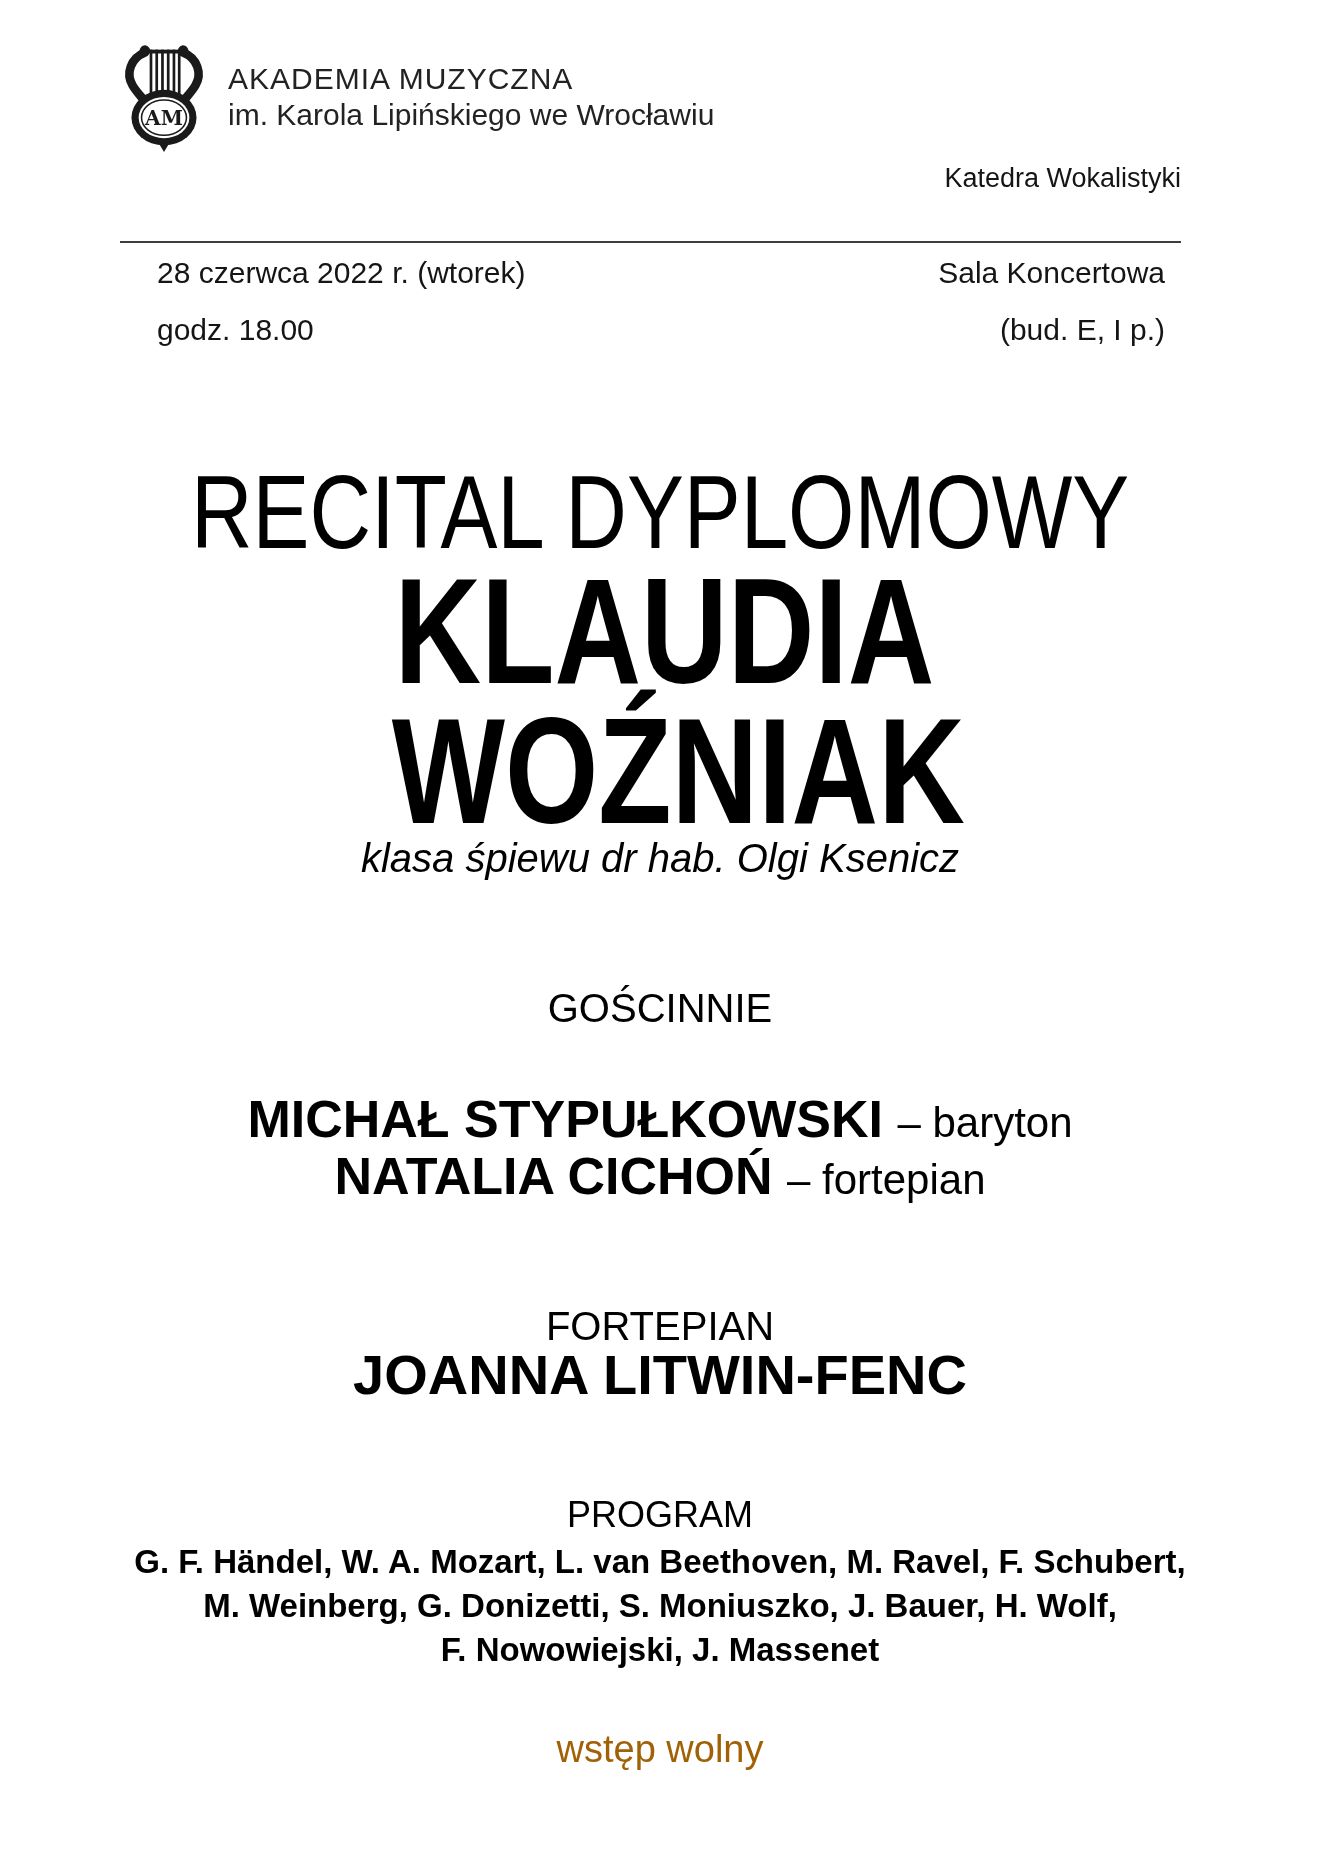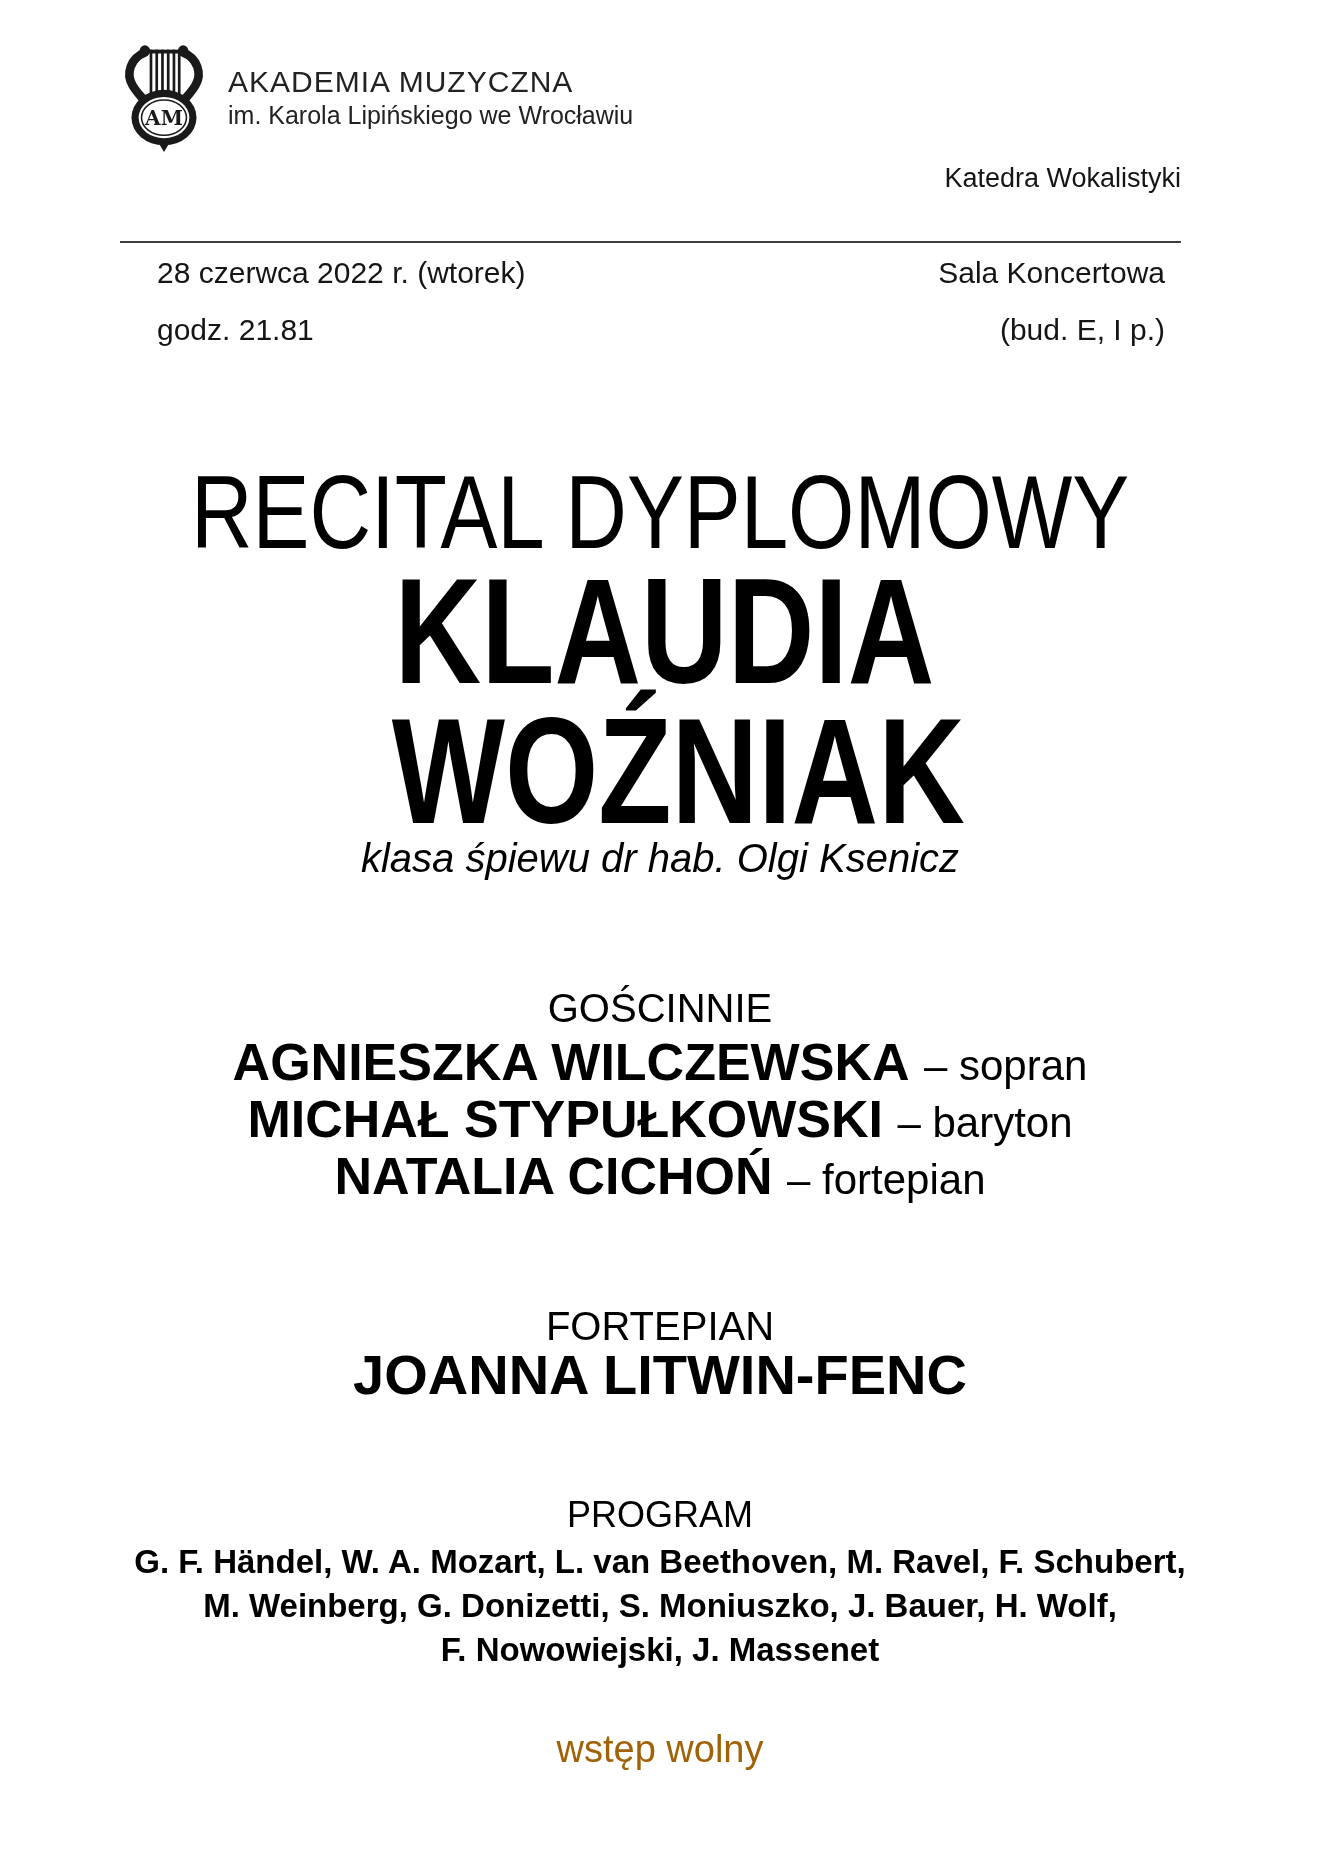--- a/index.html
+++ b/index.html
@@ -15,21 +15,21 @@
   
   .logo-row {
     position: absolute;
     top: 42px; left: 116px;
     display: flex; align-items: center; gap: 16px;
   }
   .logo-text .logo-title {
     font-size: 30px; letter-spacing: 1px; color: #222; line-height: 1.15;
   }
   .logo-text .logo-subtitle {
-    font-size: 25px; color: #222; line-height: 1.2;
+    font-size: 30px; color: #222; line-height: 1.2;
   }
   .department {
     position: absolute; top: 163px; right: 139px;
     font-size: 27px; color: #151515;
   }
   .rule {
     position: absolute; top: 241px; left: 120px; right: 139px;
     border: 0; border-top: 2px solid #3d3d3d; margin: 0;
   }
   .info-date  { position: absolute; top: 256px; left: 157px;  font-size: 30px; }
@@ -100,40 +100,36 @@
       <div class="logo-subtitle">im. Karola Lipińskiego we Wrocławiu</div>
     </div>
   </div>
 
   <div class="department">Katedra Wokalistyki</div>
 
   <hr class="rule">
 
   <div class="info-date">28 czerwca 2022 r. (wtorek)</div>
   <div class="info-venue">Sala Koncertowa</div>
-  <div class="info-time">godz. 21.81</div>
+  <div class="info-time">godz. 18.00</div>
   <div class="info-venue-detail">(bud. E, I p.)</div>
 
   <div class="centered t-recital">
     <span class="squeeze">RECITAL DYPLOMOWY</span>
   </div>
   <div class="centered t-first">
     <span class="squeeze">KLAUDIA</span>
   </div>
   <div class="centered t-last">
     <span class="squeeze">WOŹNIAK</span>
   </div>
   <div class="centered t-class">klasa śpiewu dr hab. Olgi Ksenicz</div>
 
   <div class="centered g-heading">GOŚCINNIE</div>
 
-  <div class="centered guest-line guest-1">
-    <span class="guest-name">AGNIESZKA WILCZEWSKA</span>
-    <span class="guest-role">– sopran</span>
-  </div>
   <div class="centered guest-line guest-2">
     <span class="guest-name">MICHAŁ STYPUŁKOWSKI</span>
     <span class="guest-role">– baryton</span>
   </div>
   <div class="centered guest-line guest-3">
     <span class="guest-name">NATALIA CICHOŃ</span>
     <span class="guest-role">– fortepian</span>
   </div>
 
   <div class="centered p-heading">FORTEPIAN</div>

